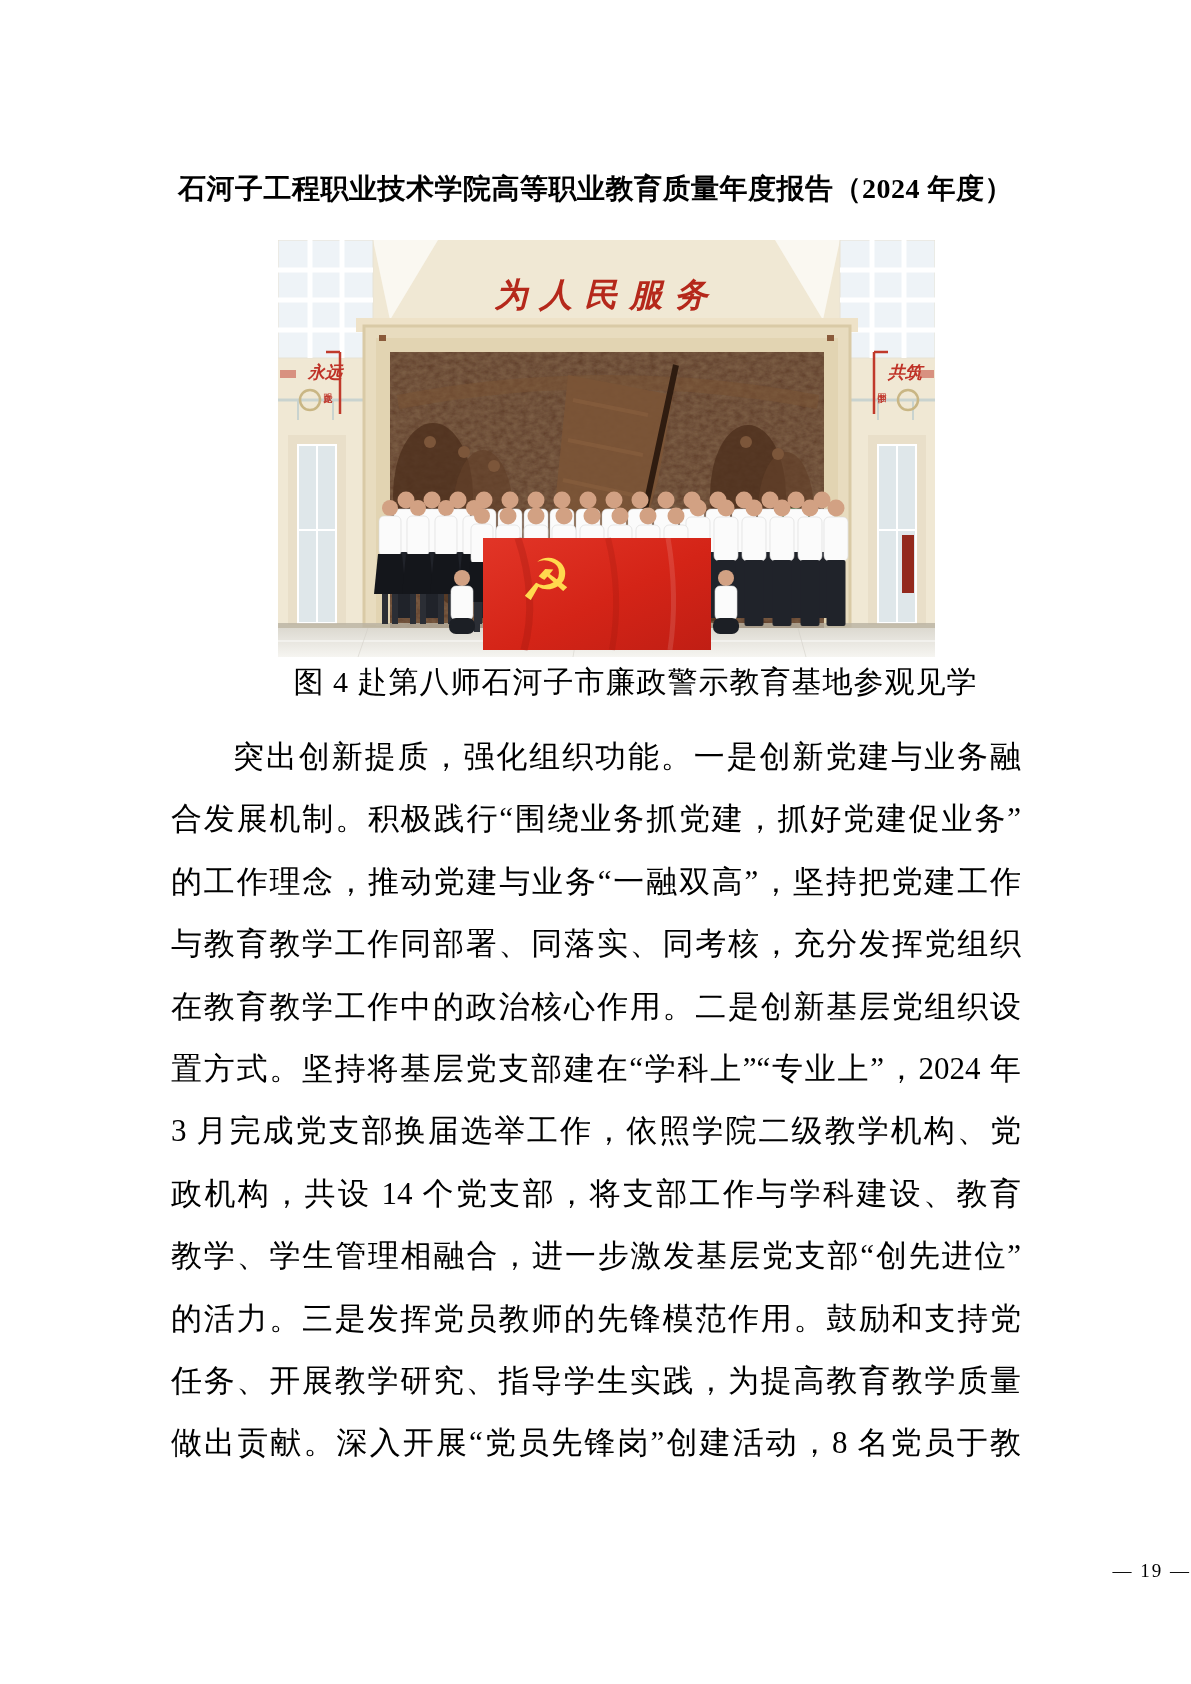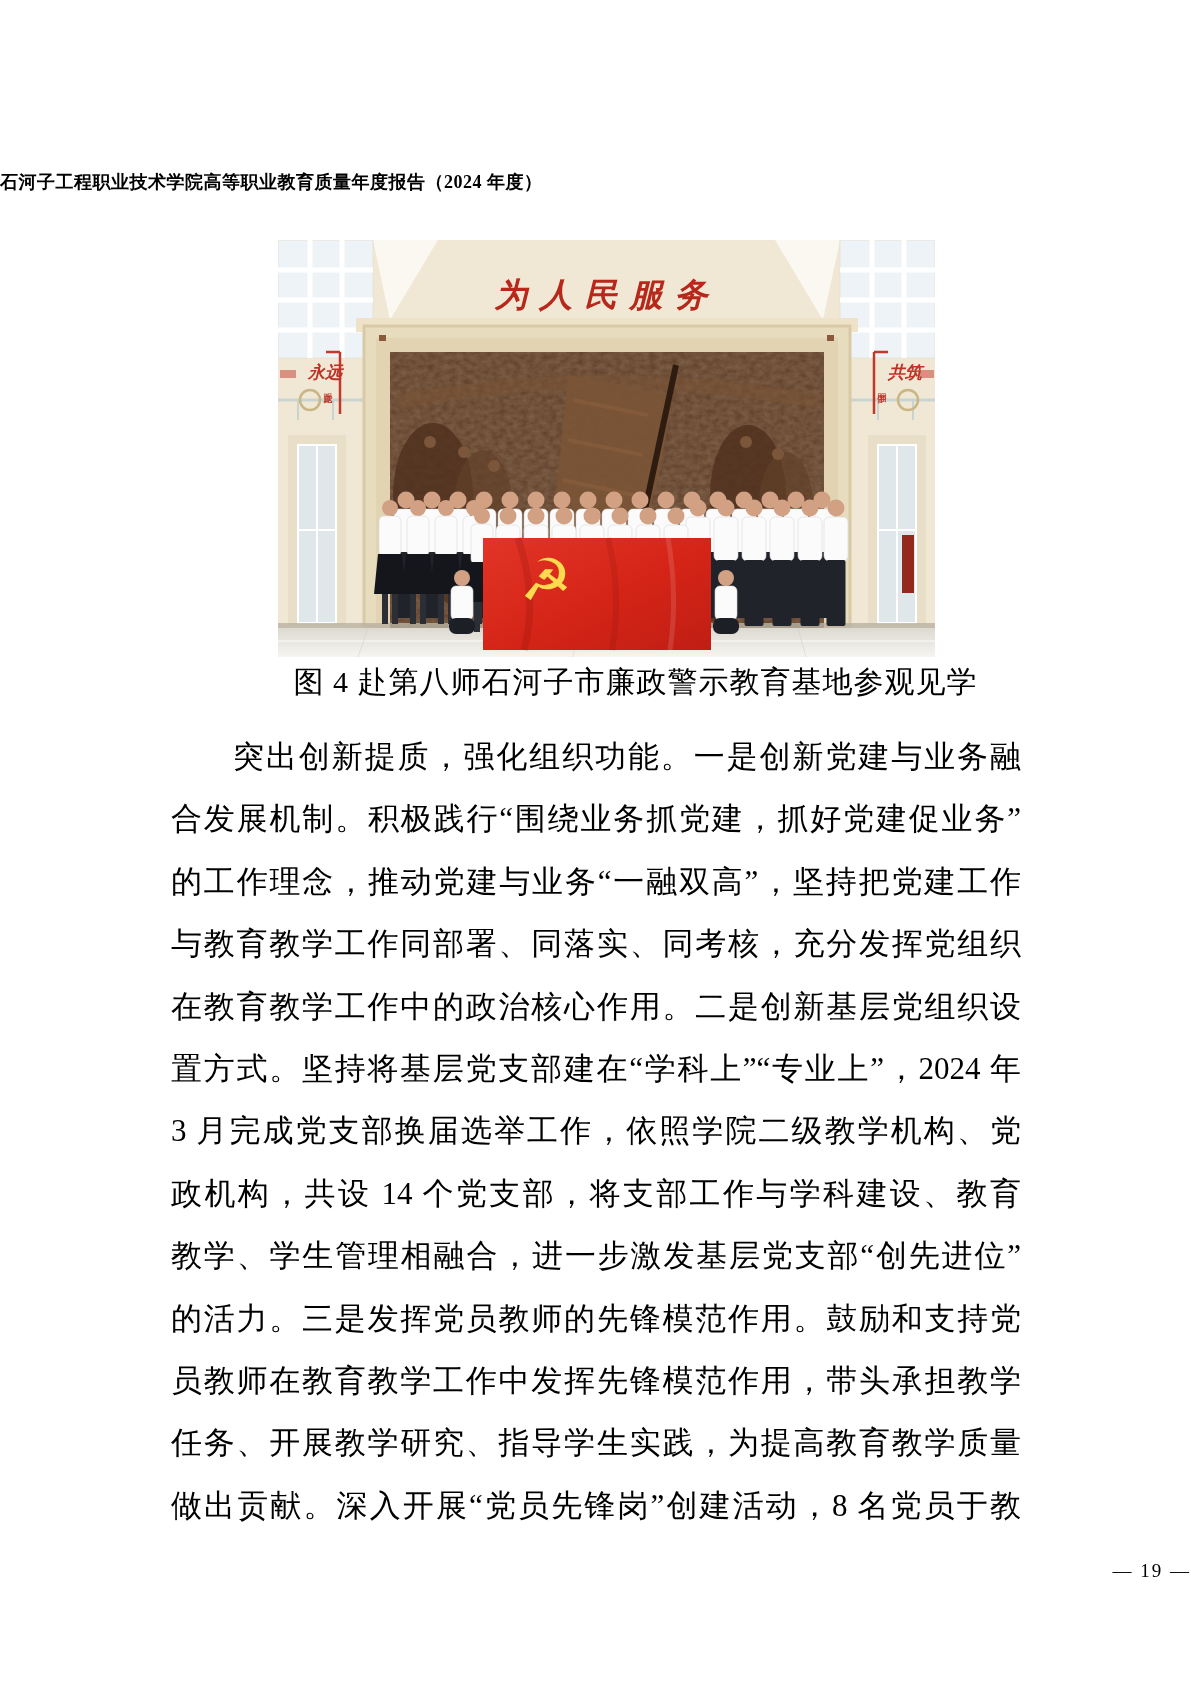--- a/index.html
+++ b/index.html
@@ -5,21 +5,21 @@
   html, body { margin:0; padding:0; background:#ffffff; }
   body {
     width:1191px; height:1684px;
     font-family:"Liberation Serif","DejaVu Serif",serif;
     color:#000;
   }
   .page { position:relative; width:1191px; height:1684px; background:#fff; overflow:hidden; }
 
   .doc-header {
     position:absolute; top:170px; left:0; width:100%;
-    text-align:left; font-size:18px; font-weight:bold; letter-spacing:0.5px;
+    text-align:center; font-size:28px; font-weight:bold; letter-spacing:0.5px;
   }
 
   .photo-wrap { position:absolute; left:278px; top:240px; width:657px; height:417px; }
   .photo-wrap svg { display:block; }
 
   .caption {
     position:absolute; top:662px; left:0; width:100%;
     text-align:center; font-size:30px; letter-spacing:1px;padding-left:40px;
   }
 
@@ -258,20 +258,19 @@
     <div class="line indent">突出创新提质，强化组织功能。一是创新党建与业务融</div>
     <div class="line">合发展机制。积极践行“围绕业务抓党建，抓好党建促业务”</div>
     <div class="line">的工作理念，推动党建与业务“一融双高”，坚持把党建工作</div>
     <div class="line">与教育教学工作同部署、同落实、同考核，充分发挥党组织</div>
     <div class="line">在教育教学工作中的政治核心作用。二是创新基层党组织设</div>
     <div class="line">置方式。坚持将基层党支部建在“学科上”“专业上”，2024 年</div>
     <div class="line">3 月完成党支部换届选举工作，依照学院二级教学机构、党</div>
     <div class="line">政机构，共设 14 个党支部，将支部工作与学科建设、教育</div>
     <div class="line">教学、学生管理相融合，进一步激发基层党支部“创先进位”</div>
     <div class="line">的活力。三是发挥党员教师的先锋模范作用。鼓励和支持党</div>
-    <div class="line">员教师在教育教学工作中发挥先锋模范作用，带头承担教学</div>
     <div class="line">任务、开展教学研究、指导学生实践，为提高教育教学质量</div>
     <div class="line">做出贡献。深入开展“党员先锋岗”创建活动，8 名党员于教</div>
   </div>
 
   <div class="page-number">— 19 —</div>
 
 </div>
 
 </body></html>

